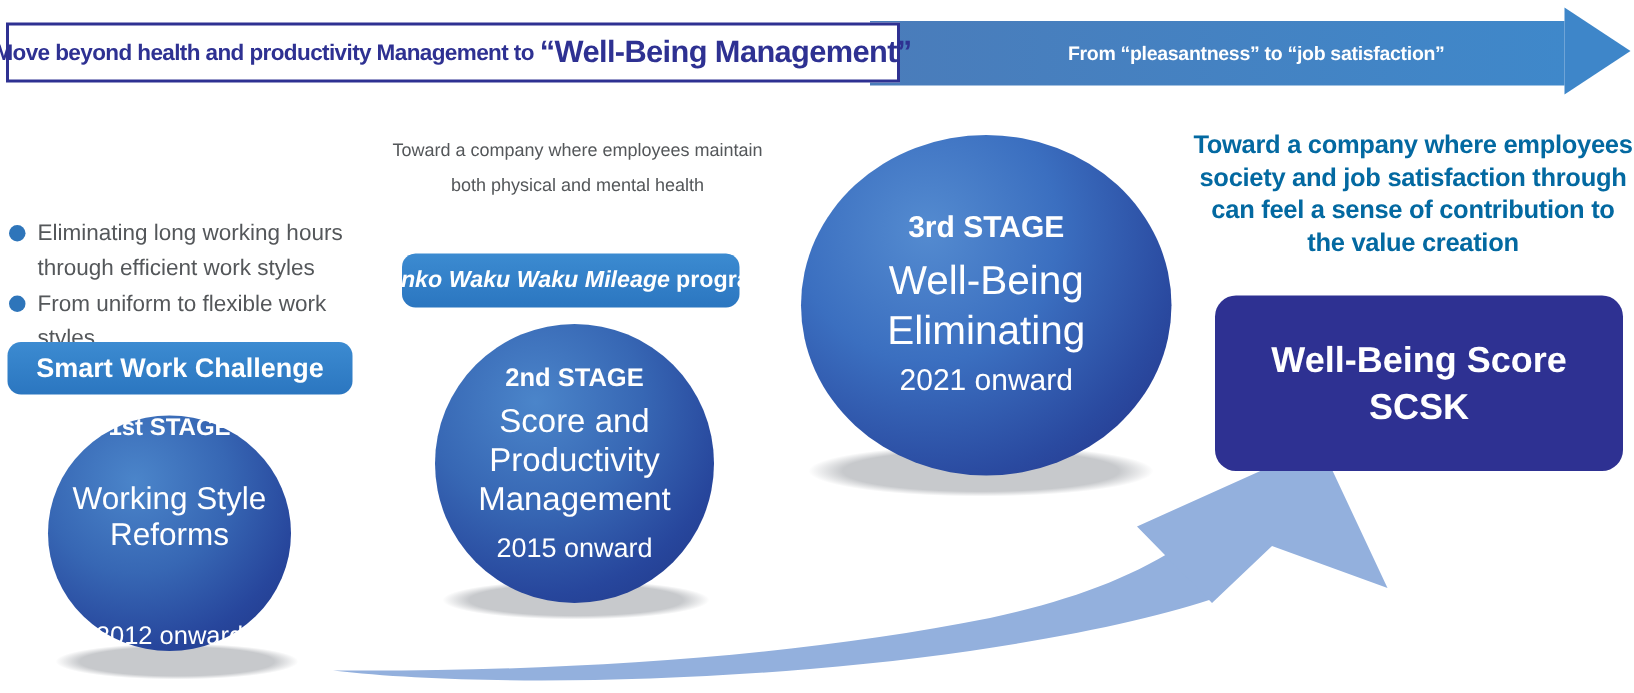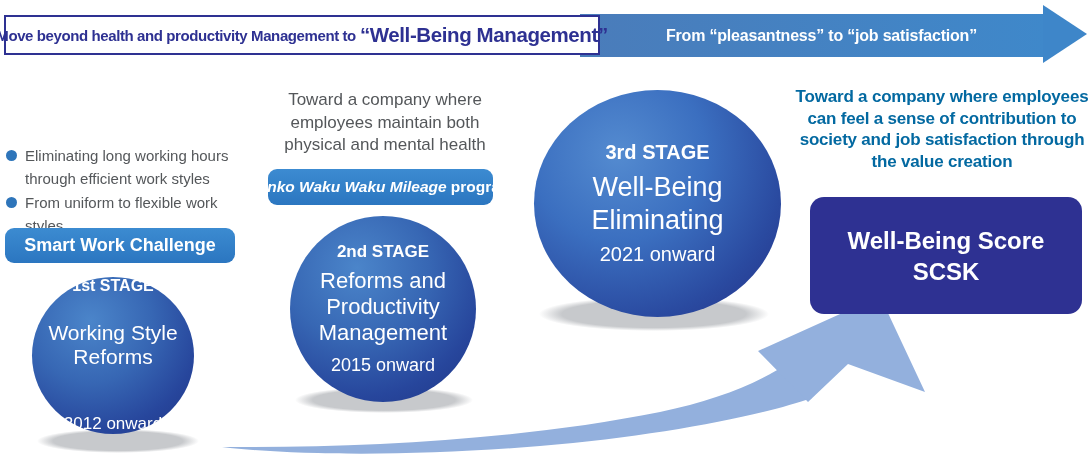--- a/index.html
+++ b/index.html
@@ -4,23 +4,23 @@
 <style>
   html,body{margin:0;padding:0;background:#fff;}
   .canvas{position:relative;width:1089px;height:462px;background:#ffffff;overflow:hidden;
           font-family:"Liberation Sans",sans-serif;}
 
   
   .top-arrow-body{position:absolute;left:580px;top:14px;width:463px;height:43px;z-index:1;
     background:linear-gradient(90deg,#4a7cba,#3f88ca);}
   .top-arrow-head{position:absolute;left:1043px;top:5px;width:0;height:0;z-index:1;
     border-left:44px solid #3e86c9;border-top:29px solid transparent;border-bottom:29px solid transparent;}
-  .top-arrow-label{position:absolute;left:600px;top:14px;width:443px;height:43px;z-index:2;
+  .top-arrow-label{position:absolute;left:616px;top:14px;width:443px;height:43px;z-index:2;
     display:flex;align-items:center;justify-content:center;color:#fff;
-    font-size:16px;font-weight:700;letter-spacing:-0.2px;white-space:nowrap;}
+    font-size:13px;font-weight:700;letter-spacing:-0.2px;white-space:nowrap;}
   .banner-box{position:absolute;left:4px;top:15px;width:592px;height:36px;z-index:5;
     background:#fff;border:2px solid #2e3192;display:flex;align-items:center;justify-content:center;
     white-space:nowrap;color:#2e3192;}
   .banner-small{font-size:15px;font-weight:700;letter-spacing:-0.4px;}
   .banner-large{font-size:20.5px;font-weight:700;letter-spacing:-0.4px;margin-left:4px;}
 
   
   .swoosh{position:absolute;left:0;top:0;z-index:1;}
 
   
@@ -53,21 +53,21 @@
   .circle-1 .stage-title{font-size:21px;line-height:24px;width:150px;margin-top:6px;}
   .circle-2 .stage-title{font-size:22px;line-height:26px;width:160px;margin-top:6px;}
   .circle-3 .stage-title{font-size:27px;line-height:33px;width:200px;margin-top:7px;}
   .stage-period{font-weight:400;}
   .circle-1 .stage-period{font-size:17px;margin-top:25px;}
   .circle-2 .stage-period{font-size:18px;margin-top:9px;}
   .circle-3 .stage-period{font-size:20px;margin-top:6px;text-align:center;}
 
   
   .mid-caption{position:absolute;left:260px;top:89px;width:250px;text-align:center;
-    font-size:17px;line-height:22.5px;color:#54575a;}
+    font-size:12px;line-height:22.5px;color:#54575a;}
   .kenko-btn{left:268px;top:169px;width:225px;height:36px;font-size:15.5px;}
   .kenko-italic{font-style:italic;font-weight:700;}
   .kenko-rest{font-weight:600;margin-left:4px;}
 
   
   .right-caption{position:absolute;left:795px;top:86px;width:294px;text-align:center;z-index:4;
     color:#0369a1;font-size:17px;font-weight:700;line-height:21.5px;letter-spacing:-0.2px;}
   .scsk-box{position:absolute;left:810px;top:197px;width:272px;height:117px;z-index:6;
     background:#2e3192;border-radius:14px;display:flex;flex-direction:column;
     align-items:center;justify-content:center;color:#fff;}
@@ -121,34 +121,34 @@
   <div class="shadow shadow-3"></div>
 
   <div class="circle circle-1">
     <div class="stage-label">1st STAGE</div>
     <div class="stage-title">Working Style Reforms</div>
     <div class="stage-period">2012 onward</div>
   </div>
 
   <div class="circle circle-2">
     <div class="stage-label">2nd STAGE</div>
-    <div class="stage-title">Reforms and Productivity Management</div>
+    <div class="stage-title">Score and Productivity Management</div>
     <div class="stage-period">2015 onward</div>
   </div>
 
   <div class="circle circle-3">
     <div class="stage-label">3rd STAGE</div>
     <div class="stage-title">Well-Being Eliminating</div>
     <div class="stage-period">2021 onward</div>
   </div>
 
   <div class="right-caption">
     <div>Toward a company where employees</div>
+    <div>society and job satisfaction through</div>
     <div>can feel a sense of contribution to</div>
-    <div>society and job satisfaction through</div>
     <div>the value creation</div>
   </div>
 
   <div class="scsk-box">
     <div class="scsk-line">Well-Being Score</div>
     <div class="scsk-line">SCSK</div>
   </div>
 
 </div>
 

